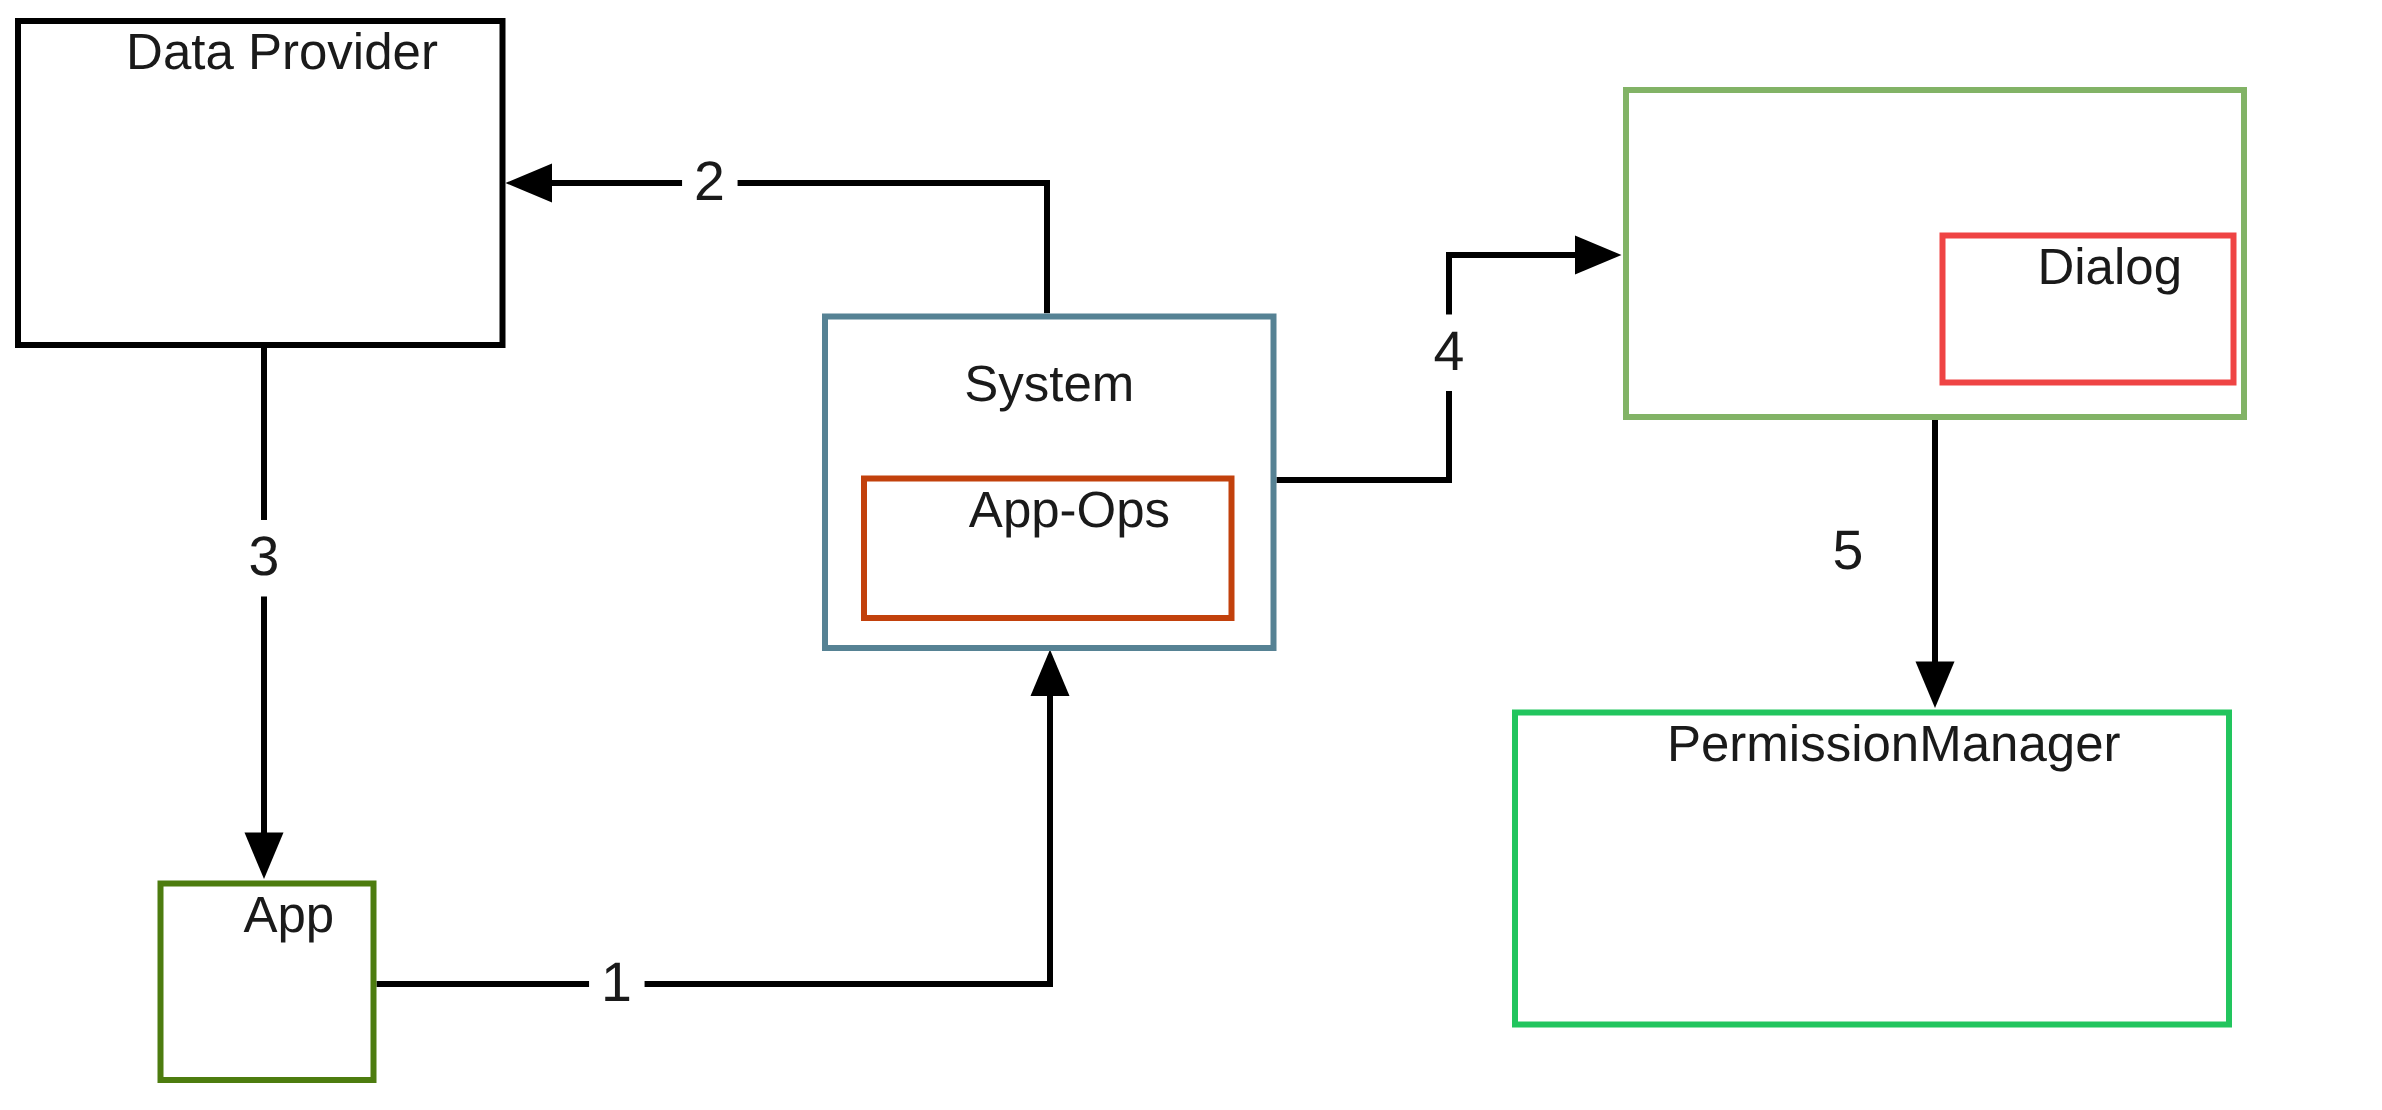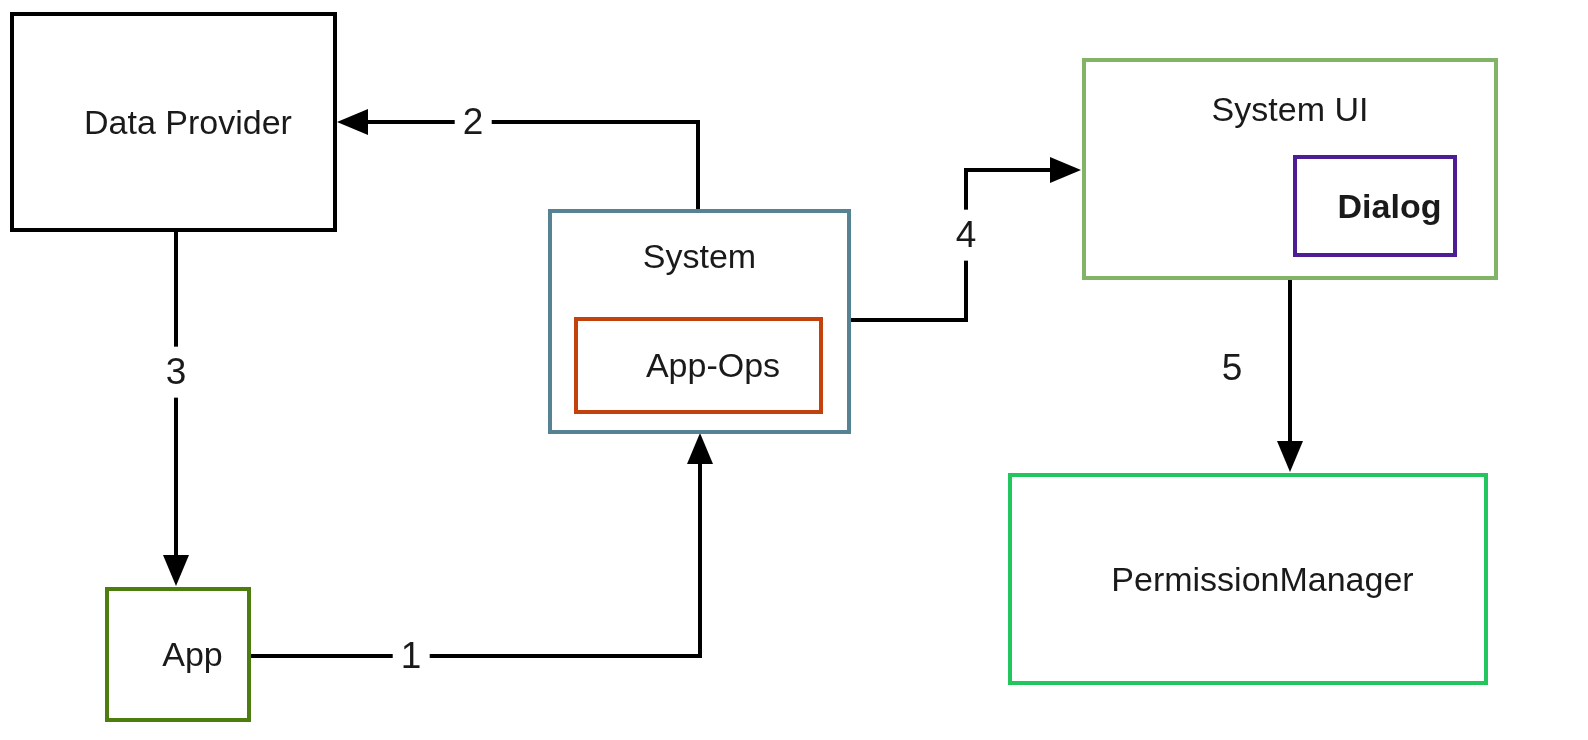--- a/index.html
+++ b/index.html
@@ -18,21 +18,20 @@
   }
   .node {
     position: absolute;
     box-sizing: border-box;
     background: #ffffff;
     color: #1a1a1a;
     font-size: 34px;
   }
   .node.center {
     display: flex;
-    align-items: center;
     justify-content: center;
     padding-left: 29px;
   }
   .node .top-label {
     position: absolute;
     left: 0; right: 0;
     text-align: center;
   }
   .node-data-provider {
     left: 10px; top: 12px; width: 327px; height: 220px;
@@ -48,23 +47,22 @@
   }
   .node-app-ops {
     left: 22px; top: 104px; width: 249px; height: 97px;
     border: 4px solid #c2410c;
   }
   .node-system-ui {
     left: 1082px; top: 58px; width: 416px; height: 222px;
     border: 4px solid #82b366;
   }
   .node-dialog {
-    left: 207px; top: 93px; width: 164px; height: 102px;
-    border: 4px solid #4c1d95;
-    font-weight: bold;
+    left: 207px; top: 93px; width: 198px; height: 102px;
+    border: 4px solid #ef4444;
   }
   .node-permission-manager {
     left: 1008px; top: 473px; width: 480px; height: 212px;
     border: 4px solid #22c55e;
   }
   .edge-label {
     position: absolute;
     transform: translate(-50%, -50%);
     background: #ffffff;
     color: #1a1a1a;
@@ -106,21 +104,20 @@
   </div>
 
   <div class="node node-system">
     <div class="top-label" style="top: 24px; text-align: center;">System</div>
     <div class="node center node-app-ops">
       <span>App-Ops</span>
     </div>
   </div>
 
   <div class="node node-system-ui">
-    <div class="top-label" style="top: 28px;">System UI</div>
     <div class="node center node-dialog">
       <span>Dialog</span>
     </div>
   </div>
 
   <div class="node center node-permission-manager">
     <span>PermissionManager</span>
   </div>
 
   <div class="edge-label" style="left: 411px; top: 656px;">1</div>

